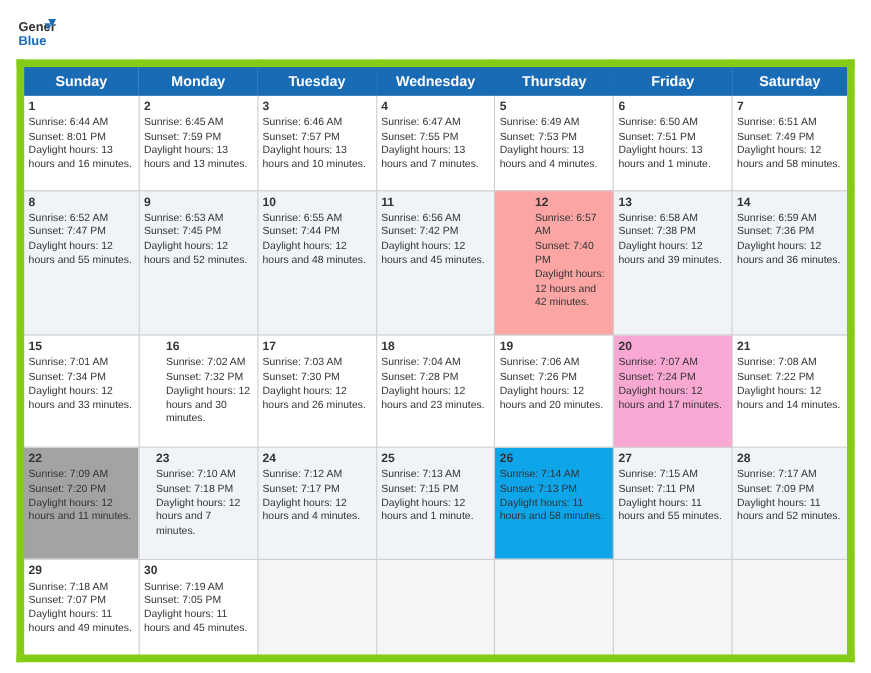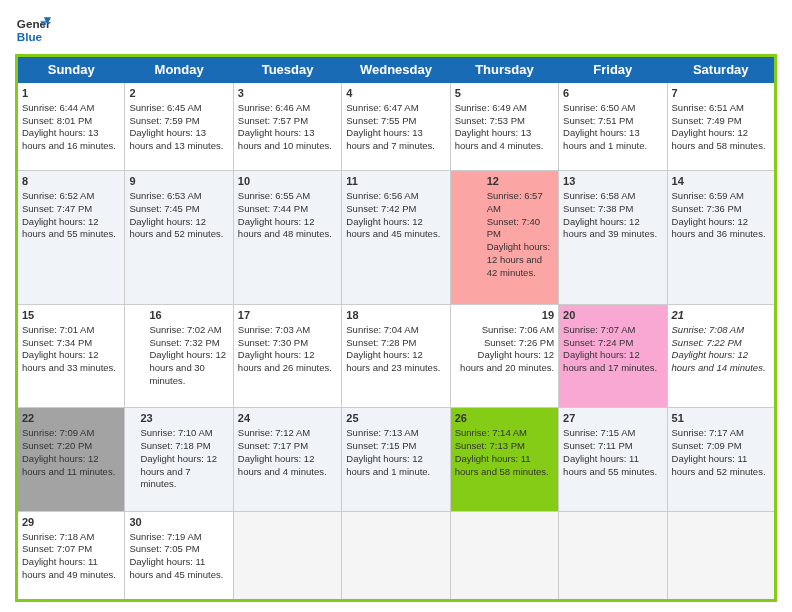--- a/index.html
+++ b/index.html
@@ -42,21 +42,21 @@
       font-size: 28px;
       font-weight: bold;
       color: #1a1a1a;
     }
     .location {
       font-size: 14px;
       color: #555;
     }
     .calendar {
       flex: 1;
-      border: 3px solid #84cc16;
+      border: 7px solid #84cc16;
       border-collapse: collapse;
       width: 100%;
       table-layout: fixed;
     }
     .calendar th {
       background: #1a6bb5;
       color: #fff;
       text-align: center;
       padding: 5px 3px;
       font-size: 13px;
@@ -135,32 +135,32 @@
           <td style="background: rgb(240, 244, 248);"><span class="day-num">11</span><span>Sunrise: 6:56 AM<br>Sunset: 7:42 PM<br>Daylight hours: 12 hours and 45 minutes.</span></td>
           <td style="background: #fca5a5; padding-left: 36px;"><span class="day-num">12</span><span>Sunrise: 6:57 AM<br>Sunset: 7:40 PM<br>Daylight hours: 12 hours and 42 minutes.</span></td>
           <td style="background: rgb(240, 244, 248);"><span class="day-num">13</span><span>Sunrise: 6:58 AM<br>Sunset: 7:38 PM<br>Daylight hours: 12 hours and 39 minutes.</span></td>
           <td style="background: rgb(240, 244, 248);"><span class="day-num">14</span><span>Sunrise: 6:59 AM<br>Sunset: 7:36 PM<br>Daylight hours: 12 hours and 36 minutes.</span></td>
         </tr>
         <tr>
           <td style="background: rgb(255, 255, 255);"><span class="day-num">15</span><span>Sunrise: 7:01 AM<br>Sunset: 7:34 PM<br>Daylight hours: 12 hours and 33 minutes.</span></td>
           <td style="background: rgb(255, 255, 255); padding-left: 24px;"><span class="day-num">16</span><span>Sunrise: 7:02 AM<br>Sunset: 7:32 PM<br>Daylight hours: 12 hours and 30 minutes.</span></td>
           <td style="background: rgb(255, 255, 255);"><span class="day-num">17</span><span>Sunrise: 7:03 AM<br>Sunset: 7:30 PM<br>Daylight hours: 12 hours and 26 minutes.</span></td>
           <td style="background: rgb(255, 255, 255);"><span class="day-num">18</span><span>Sunrise: 7:04 AM<br>Sunset: 7:28 PM<br>Daylight hours: 12 hours and 23 minutes.</span></td>
-          <td style="background: rgb(255, 255, 255); text-align: right;"><span class="day-num">19</span><span>Sunrise: 7:06 AM<br>Sunset: 7:26 PM<br>Daylight hours: 12 hours and 20 minutes.</span></td>
+          <td style="background: rgb(255, 255, 255);"><span class="day-num">19</span><span>Sunrise: 7:06 AM<br>Sunset: 7:26 PM<br>Daylight hours: 12 hours and 20 minutes.</span></td>
           <td style="background: #f9a8d4;"><span class="day-num">20</span><span>Sunrise: 7:07 AM<br>Sunset: 7:24 PM<br>Daylight hours: 12 hours and 17 minutes.</span></td>
-          <td style="background: rgb(255, 255, 255); font-style: italic;"><span class="day-num">21</span><span>Sunrise: 7:08 AM<br>Sunset: 7:22 PM<br>Daylight hours: 12 hours and 14 minutes.</span></td>
+          <td style="background: rgb(255, 255, 255);"><span class="day-num">21</span><span>Sunrise: 7:08 AM<br>Sunset: 7:22 PM<br>Daylight hours: 12 hours and 14 minutes.</span></td>
         </tr>
         <tr>
           <td style="background: #a3a3a3; margin-left: 48px;"><span class="day-num">22</span><span>Sunrise: 7:09 AM<br>Sunset: 7:20 PM<br>Daylight hours: 12 hours and 11 minutes.</span></td>
           <td style="background: rgb(240, 244, 248); padding-left: 15px;"><span class="day-num">23</span><span>Sunrise: 7:10 AM<br>Sunset: 7:18 PM<br>Daylight hours: 12 hours and 7 minutes.</span></td>
           <td style="background: rgb(240, 244, 248);"><span class="day-num">24</span><span>Sunrise: 7:12 AM<br>Sunset: 7:17 PM<br>Daylight hours: 12 hours and 4 minutes.</span></td>
           <td style="background: rgb(240, 244, 248);"><span class="day-num">25</span><span>Sunrise: 7:13 AM<br>Sunset: 7:15 PM<br>Daylight hours: 12 hours and 1 minute.</span></td>
-          <td style="background: #84cc16; margin-top: 24px;"><span class="day-num">26</span><span>Sunrise: 7:14 AM<br>Sunset: 7:13 PM<br>Daylight hours: 11 hours and 58 minutes.</span></td>
+          <td style="background: #0ea5e9; margin-top: 24px;"><span class="day-num">26</span><span>Sunrise: 7:14 AM<br>Sunset: 7:13 PM<br>Daylight hours: 11 hours and 58 minutes.</span></td>
           <td style="background: rgb(240, 244, 248);"><span class="day-num">27</span><span>Sunrise: 7:15 AM<br>Sunset: 7:11 PM<br>Daylight hours: 11 hours and 55 minutes.</span></td>
-          <td style="background: rgb(240, 244, 248);"><span class="day-num">51</span><span>Sunrise: 7:17 AM<br>Sunset: 7:09 PM<br>Daylight hours: 11 hours and 52 minutes.</span></td>
+          <td style="background: rgb(240, 244, 248);"><span class="day-num">28</span><span>Sunrise: 7:17 AM<br>Sunset: 7:09 PM<br>Daylight hours: 11 hours and 52 minutes.</span></td>
         </tr>
         <tr>
           <td style="background: rgb(255, 255, 255);"><span class="day-num">29</span><span>Sunrise: 7:18 AM<br>Sunset: 7:07 PM<br>Daylight hours: 11 hours and 49 minutes.</span></td>
           <td style="background: rgb(255, 255, 255);"><span class="day-num">30</span><span>Sunrise: 7:19 AM<br>Sunset: 7:05 PM<br>Daylight hours: 11 hours and 45 minutes.</span></td>
           <td class="empty"></td>
           <td class="empty"></td>
           <td class="empty"></td>
           <td class="empty"></td>
           <td class="empty"></td>
         </tr>

